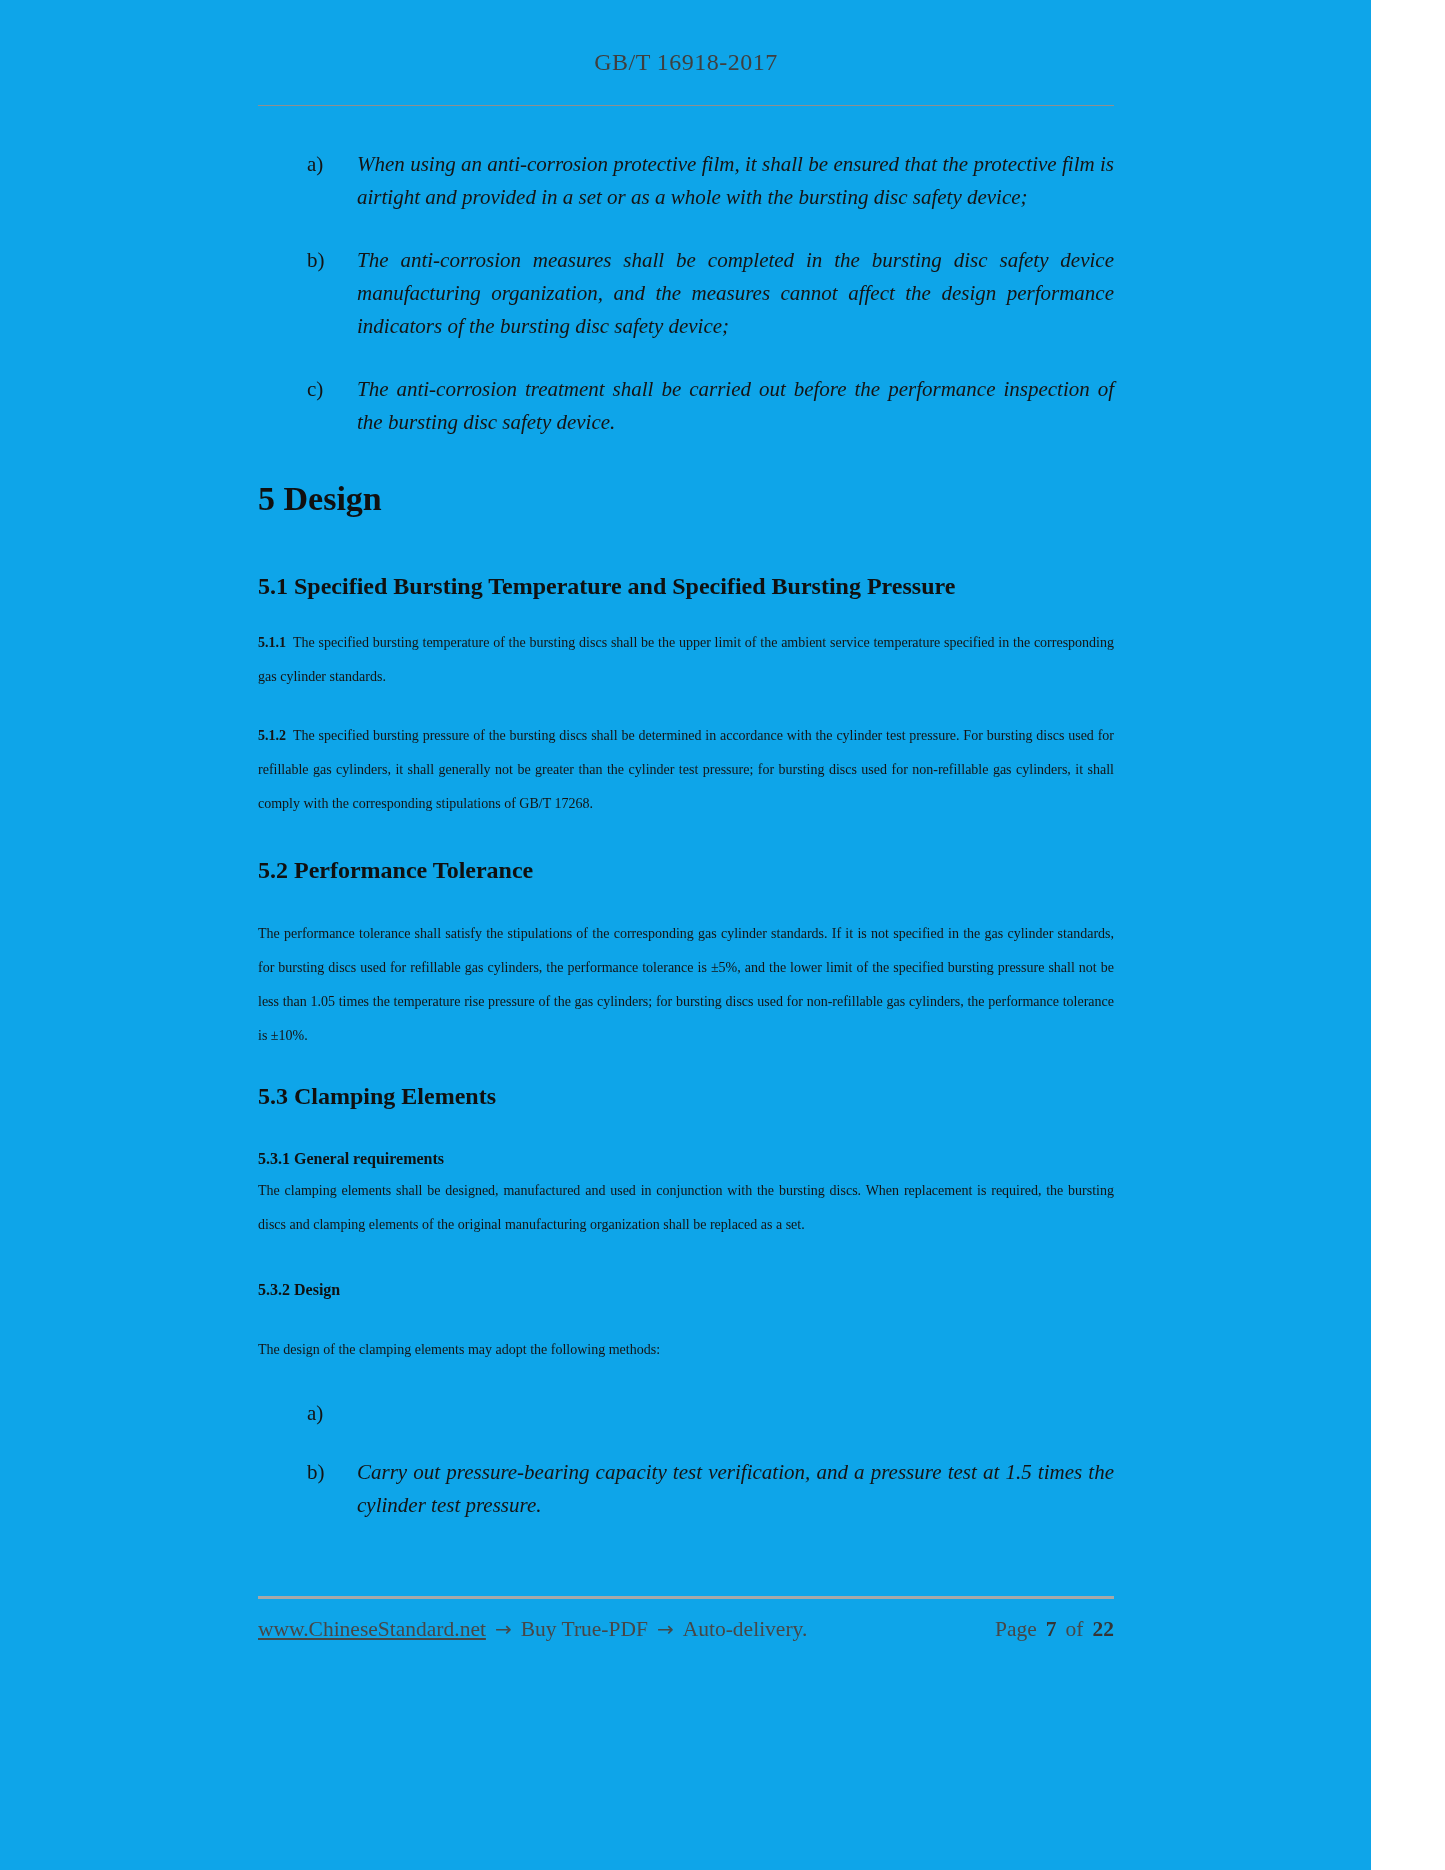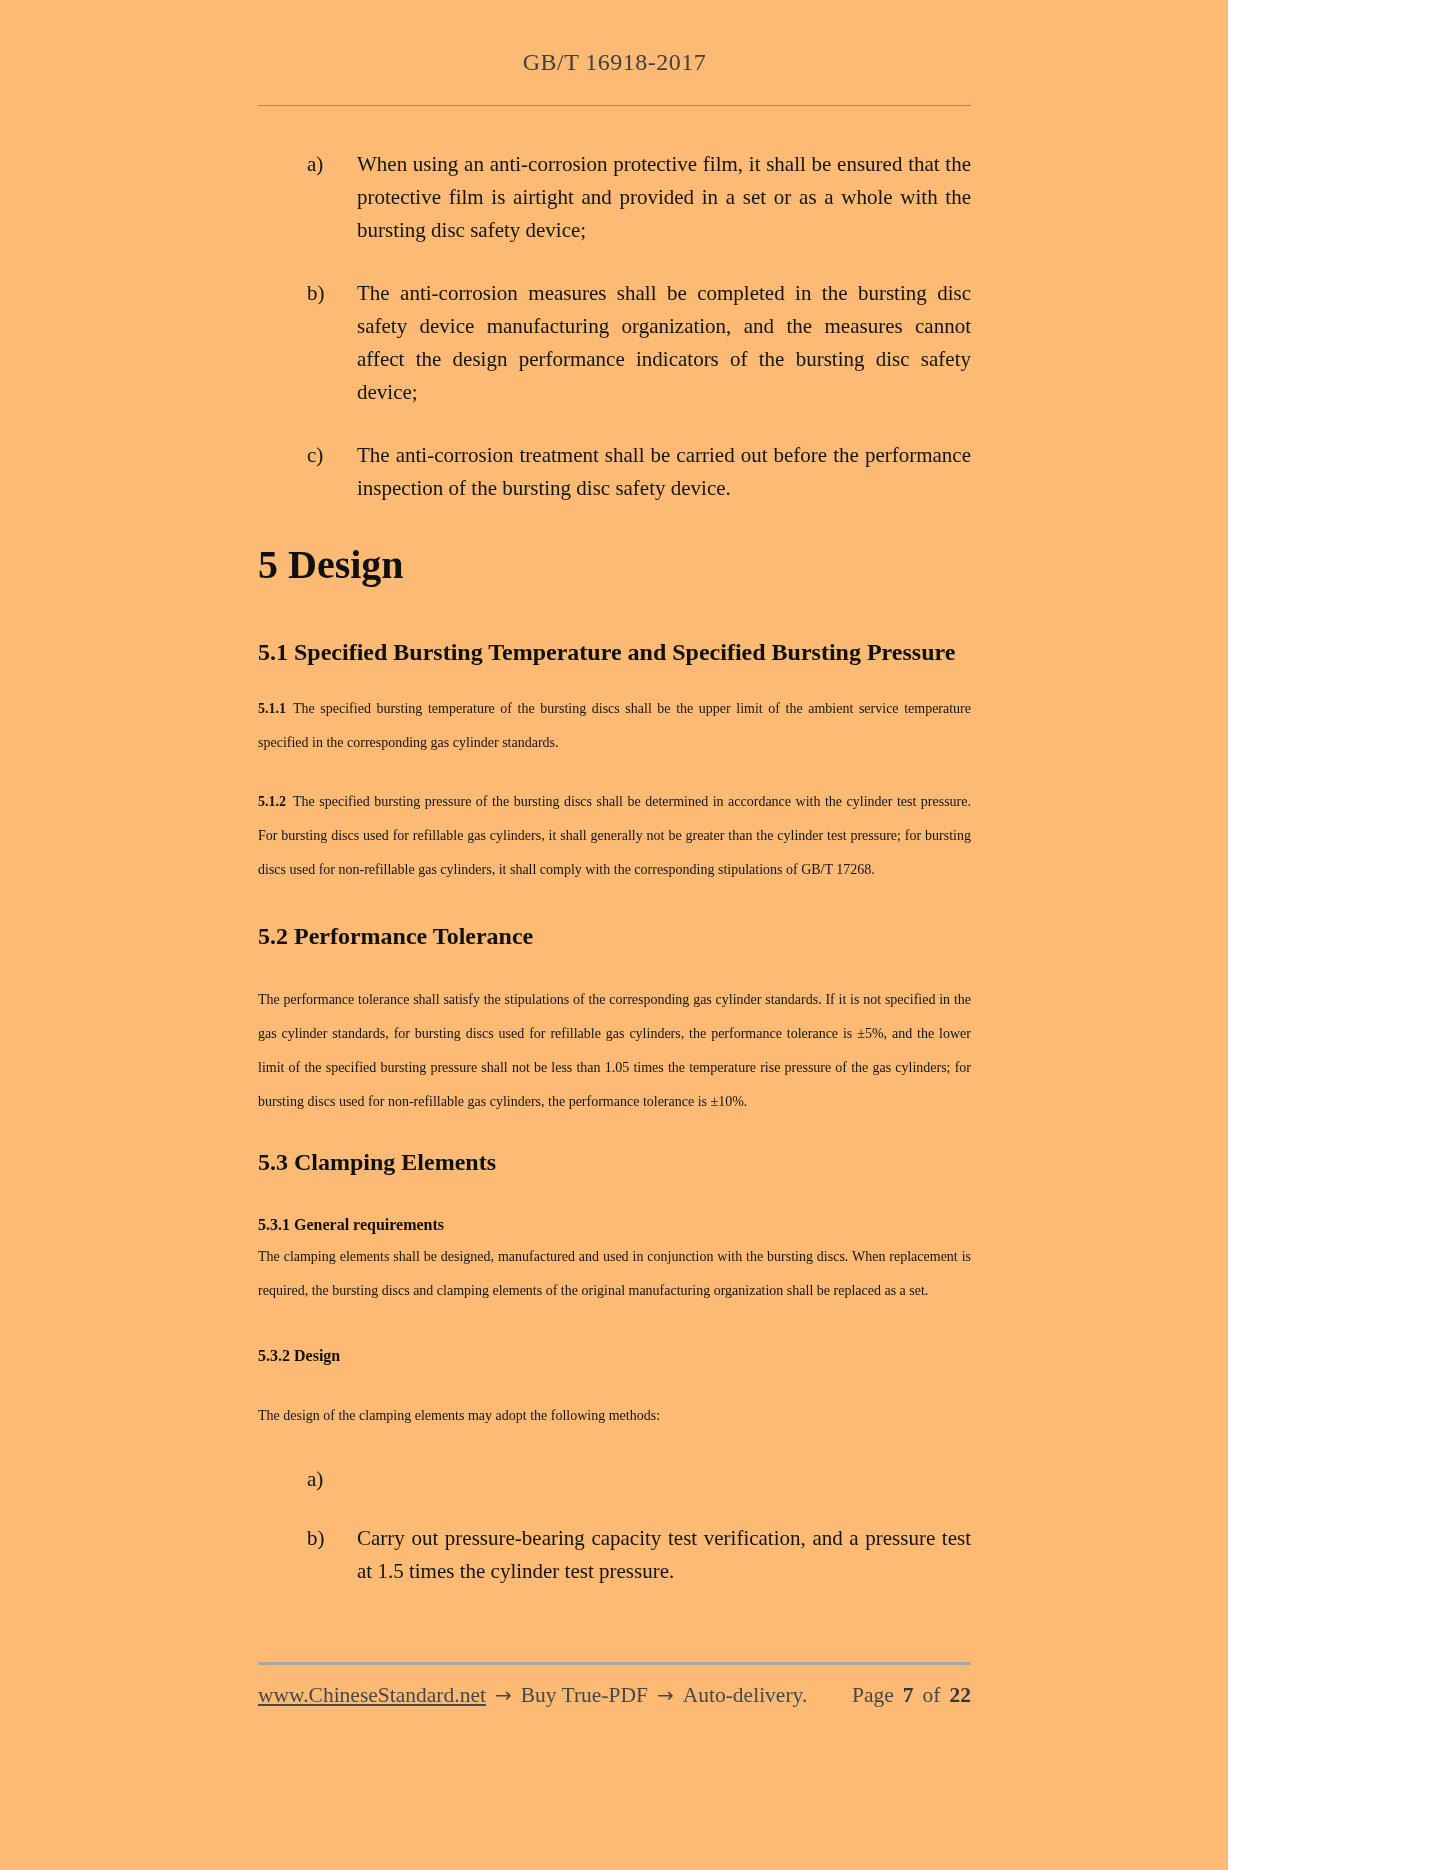--- a/index.html
+++ b/index.html
@@ -1,20 +1,20 @@
 <!DOCTYPE html>
 <html><head>
 <meta charset="utf-8">
 <style>
   html, body { margin: 0; padding: 0; background: #ffffff; }
   .page {
     position: relative;
-    width: 1228px;
+    width: 1371px;
     height: 1870px;
-    background: #fdba74;
+    background: #0ea5e9;
     font-family: "Liberation Serif", "DejaVu Serif", serif;
     color: #141414;
     box-sizing: border-box;
     padding: 0 257px 0 258px;
     overflow: hidden;
   }
   .header-title {
     margin-top: 46px;
     font-size: 24px;
     line-height: 32px;
@@ -27,27 +27,27 @@
     border-top: 1.5px solid #8f8f8f;
     height: 0;
   }
   .list-item {
     display: flex;
     padding-left: 49px;
     font-size: 21px;
     line-height: 33px;
   }
   .marker { flex: 0 0 50px; width: 50px; }
-  .item-text { flex: 1; text-align: justify; }
+  .item-text { flex: 1; text-align: justify; font-style: italic; }
   .mt42 { margin-top: 42px; }
   .mt30 { margin-top: 30px; }
   .mt26 { margin-top: 26px; }
   .chapter-heading {
     margin: 38px 0 0 0;
-    font-size: 40px;
+    font-size: 34px;
     line-height: 44px;
     font-weight: bold;
     color: #101010;
   }
   .section-heading {
     margin: 0;
     font-size: 24px;
     line-height: 32px;
     font-weight: bold;
     color: #101010;

